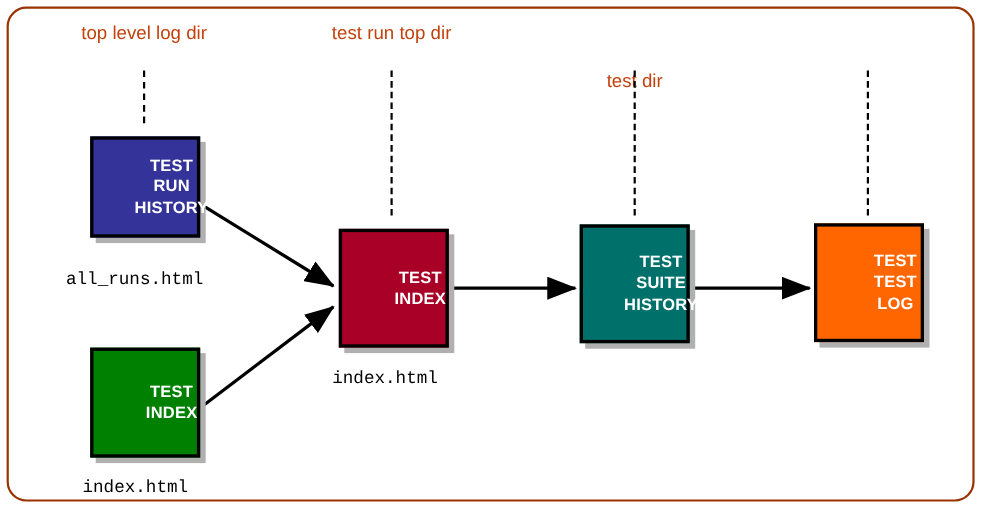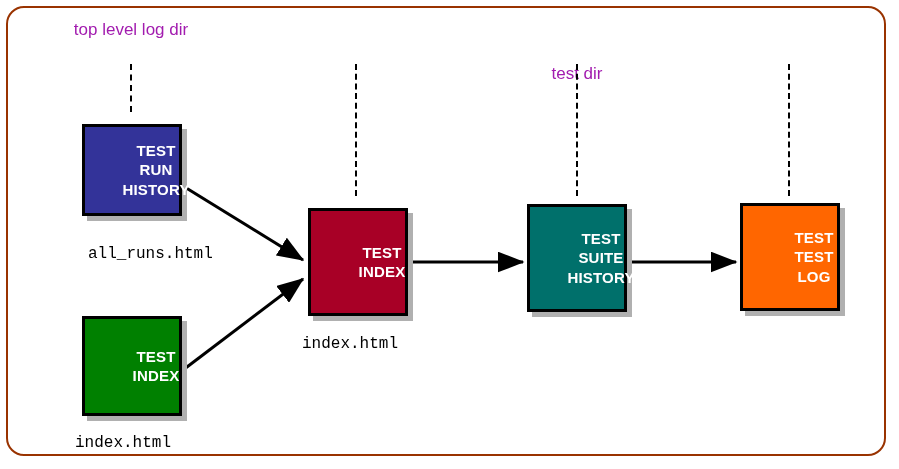--- a/index.html
+++ b/index.html
@@ -21,21 +21,21 @@
     top: 6px;
     width: 880px;
     height: 450px;
     border: 2px solid #993300;
     border-radius: 18px;
     box-sizing: border-box;
     pointer-events: none;
   }
   .col-header {
     position: absolute;
-    color: #a21caf;
+    color: #c2410c;
     font-family: "Liberation Sans", sans-serif;
     font-size: 17px;
     font-weight: 400;
     white-space: nowrap;
     text-align: left;
     transform: translateX(-50%);
   }
   .dash-line {
     position: absolute;
     width: 0;
@@ -78,20 +78,21 @@
   }
 </style>
 </head>
 <body>
 
 <div id="canvas">
 
   <div id="frame"></div>
 
   <div class="col-header" style="left:131px; top:20px;">top level log dir</div>
+  <div class="col-header" style="left:356px; top:20px;">test run top dir</div>
   <div class="col-header" style="left:577px; top:20px;margin-top:44px;">test dir</div>
 
   <div class="dash-line" style="left:131px; top:64px; height:48px;"></div>
   <div class="dash-line" style="left:356px; top:64px; height:132px;"></div>
   <div class="dash-line" style="left:577px; top:64px; height:132px;"></div>
   <div class="dash-line" style="left:789px; top:64px; height:132px;"></div>
 
   <svg class="edges" viewBox="0 0 899 469" xmlns="http://www.w3.org/2000/svg">
     <defs>
       <marker id="arrowhead" markerWidth="9" markerHeight="7" refX="8.5" refY="3.5" orient="auto" markerUnits="strokeWidth">
@@ -124,17 +125,17 @@
     <span>SUITE</span>
     <span>HISTORY</span>
   </div>
 
   <div class="node" style="left:740px; top:203px; width:100px; height:108px; background:#ff6600;">
     <span>TEST</span>
     <span>TEST</span>
     <span>LOG</span>
   </div>
 
-  <div class="caption" style="left:60px; top:245px;margin-left:28px;">all_runs.html</div>
+  <div class="caption" style="left:60px; top:245px;">all_runs.html</div>
   <div class="caption" style="left:75px; top:434px;">index.html</div>
   <div class="caption" style="left:302px; top:335px;">index.html</div>
 
 </div>
 
 </body></html>

